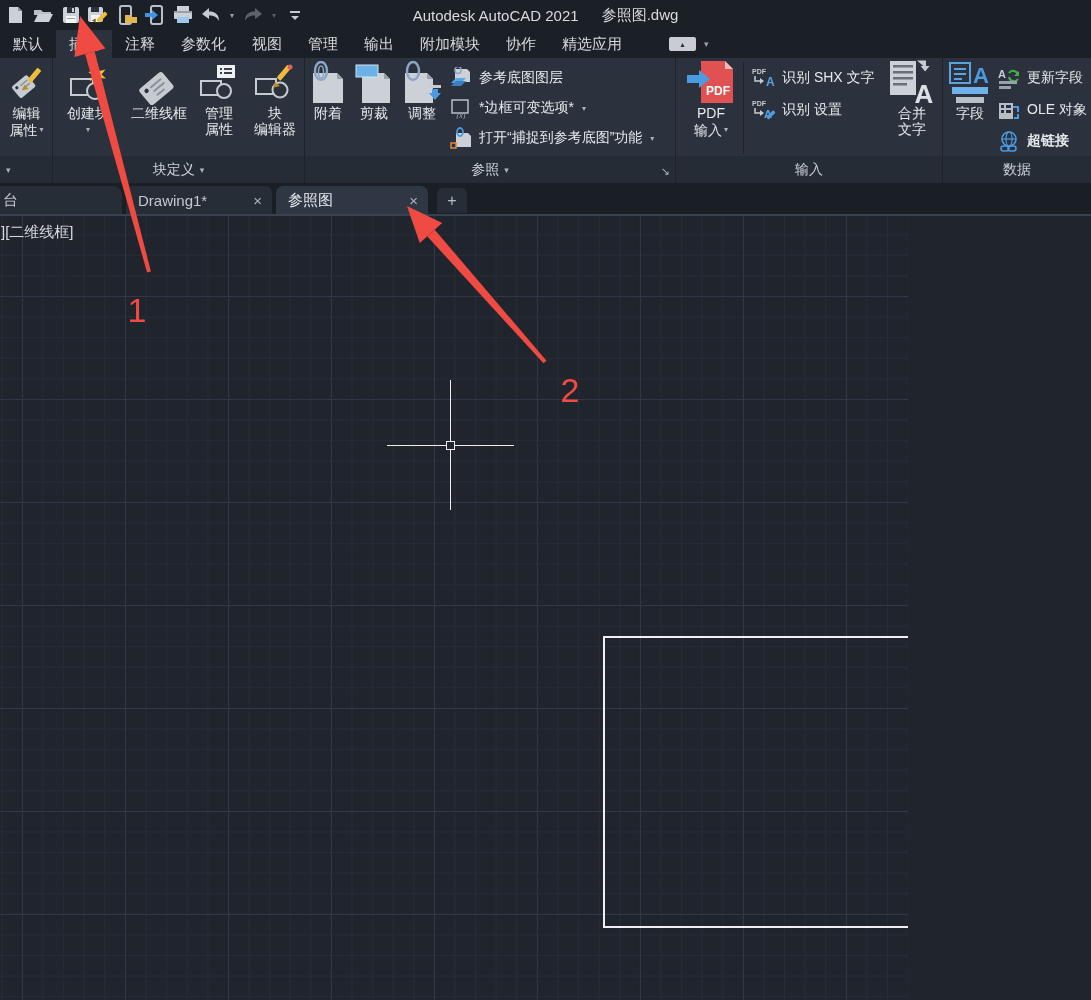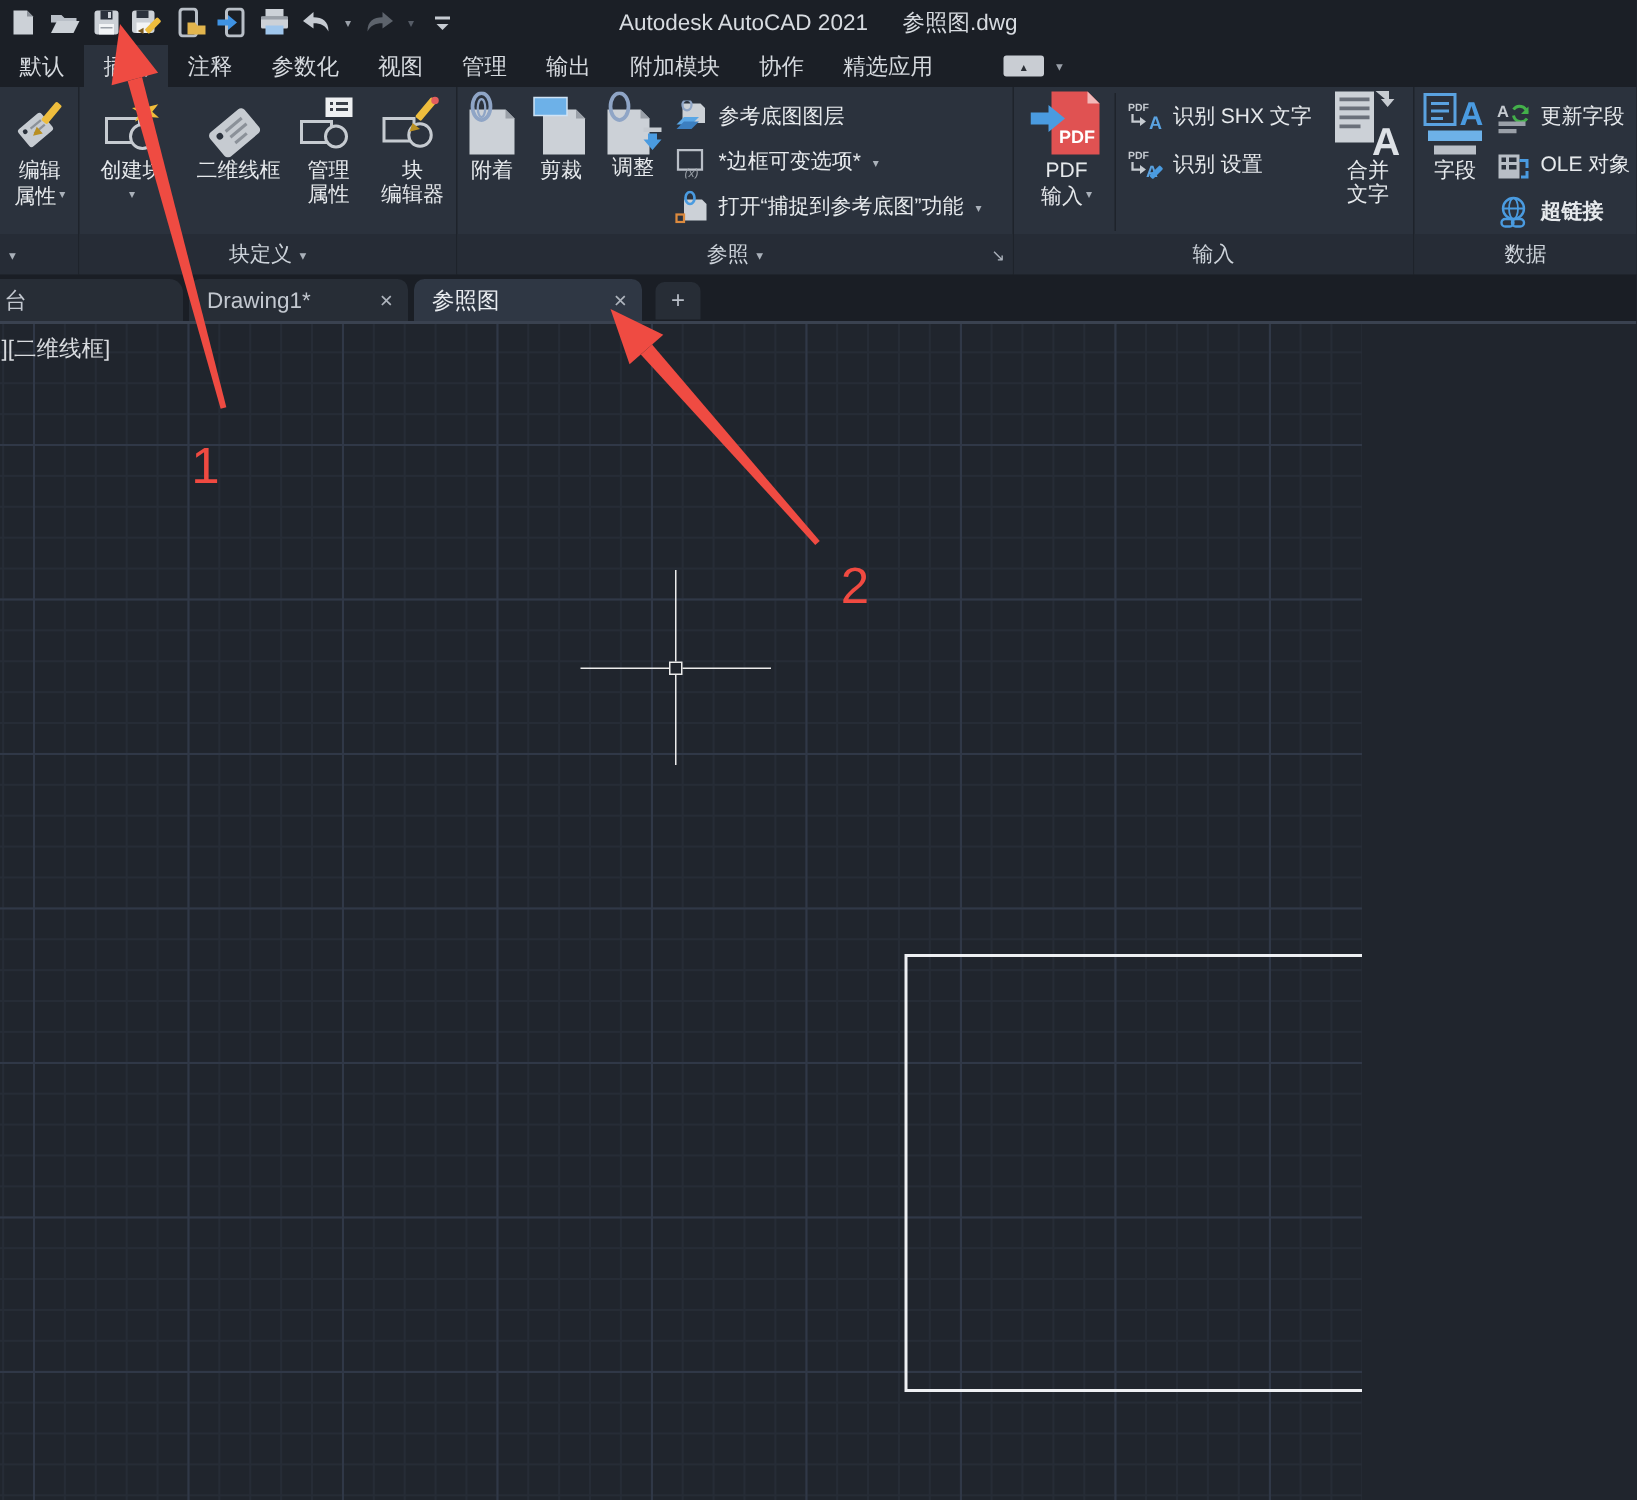--- a/index.html
+++ b/index.html
@@ -286,21 +286,21 @@
         <span class="ic">
           <svg class="icon" width="40" height="44">
             <path d="M8 12 h22 l6 6 v24 h-28 z" fill="#ccd1d7"></path>
             <path d="M30 12 l6 6 h-6 z" fill="#9aa0a8"></path>
             <rect x="2" y="4" width="22" height="12" fill="#6db1e8"></rect>
             <rect x="2" y="4" width="22" height="12" fill="none" stroke="#cfe3f5" stroke-width="1"></rect>
           </svg>
         </span>
         <span>剪裁</span>
       </div>
-      <div class="bigbtn" style="left:92px; top:3px; width:50px;font-family:Liberation Mono, monospace;">
+      <div class="bigbtn" style="left:92px; top:3px; width:50px;">
         <span class="ic">
           <svg class="icon" width="42" height="44">
             <path d="M4 12 h22 l6 6 v24 h-28 z" fill="#ccd1d7"></path>
             <path d="M26 12 l6 6 h-6 z" fill="#9aa0a8"></path>
             <ellipse cx="12" cy="10" rx="6" ry="9" fill="none" stroke="#8fa5c6" stroke-width="2.5"></ellipse>
             <rect x="28" y="24" width="12" height="3" fill="#c6cbd1"></rect>
             <path d="M31 28 h6 v4 l3 0 l-6 7 l-6 -7 l3 0 z" fill="#4a9be0"></path>
           </svg>
         </span>
         <span>调整</span>

